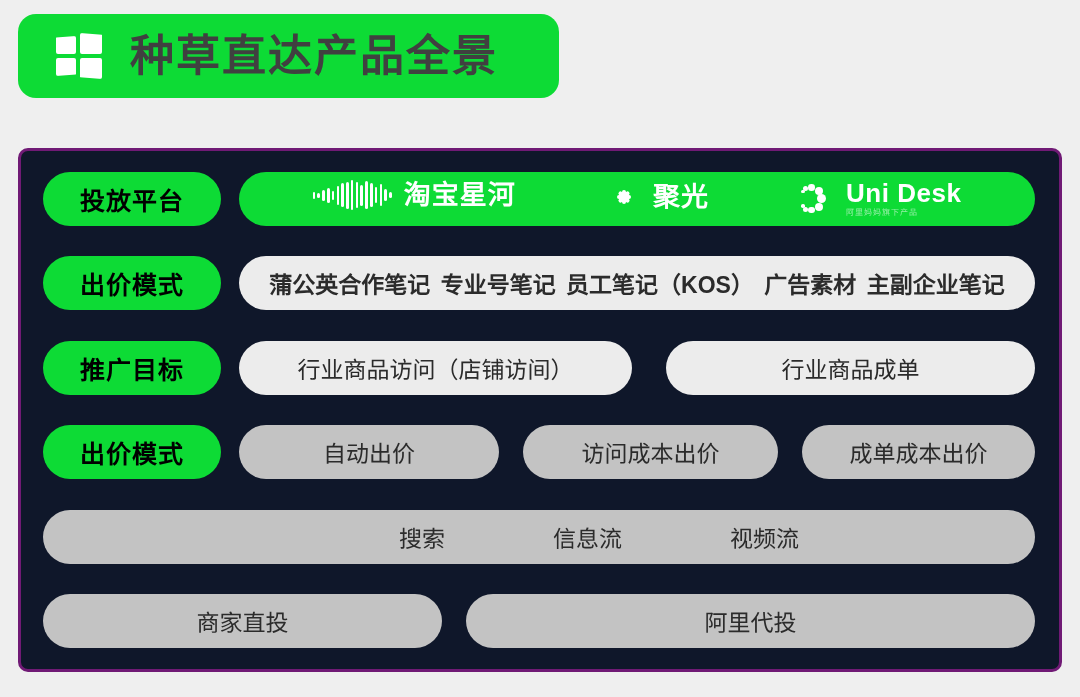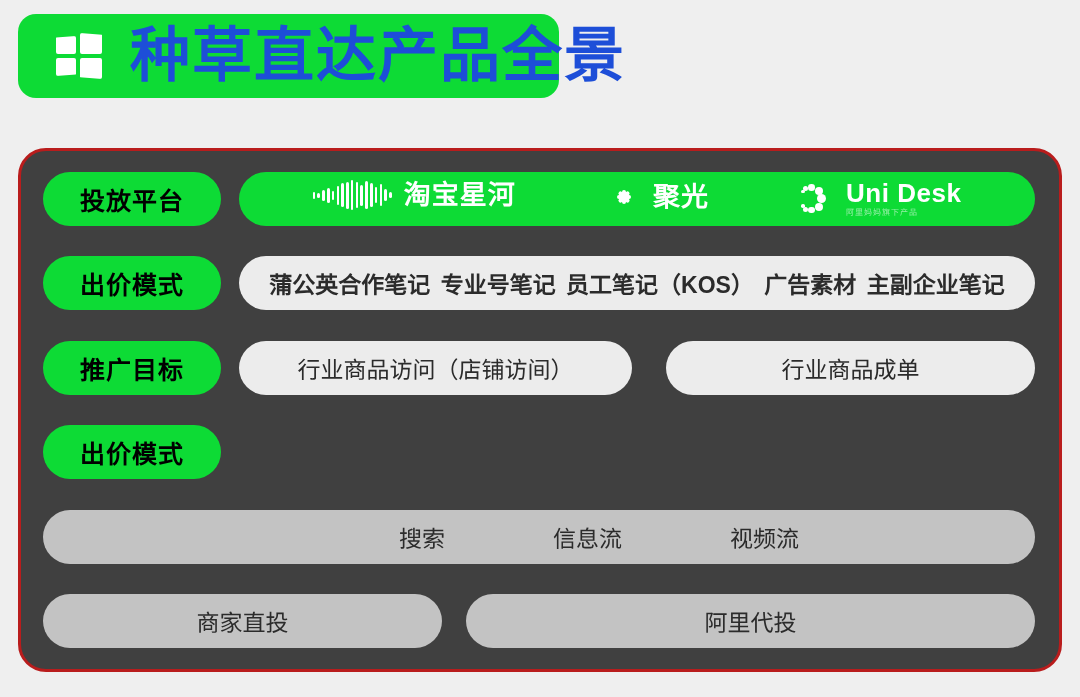--- a/index.html
+++ b/index.html
@@ -45,39 +45,39 @@
   .win-icon .p1 { left: 0;    top: 3px;  width: 20px; height: 18px; border-radius: 2px;
                   clip-path: polygon(0 8%, 100% 0, 100% 100%, 0 100%); }
   .win-icon .p2 { left: 24px; top: 0px;  width: 22px; height: 21px; border-radius: 2px;
                   clip-path: polygon(0 0, 100% 8%, 100% 100%, 0 100%); }
   .win-icon .p3 { left: 0;    top: 25px; width: 20px; height: 18px; border-radius: 2px;
                   clip-path: polygon(0 0, 100% 0, 100% 92%, 0 100%); }
   .win-icon .p4 { left: 24px; top: 25px; width: 22px; height: 21px; border-radius: 2px;
                   clip-path: polygon(0 0, 100% 0, 100% 100%, 0 92%); }
 
   .header-title {
-    font-size: 60px;
+    font-size: 44px;
     font-weight: bold;
-    color: #1d4ed8;
+    color: #404040;
     letter-spacing: 2px;
     line-height: 1;
     white-space: nowrap;
   }
 
   
   .card {
     position: absolute;
     left: 18px;
     top: 148px;
     width: 1044px;
     height: 524px;
     box-sizing: border-box;
-    background: #404040;
-    border: 3px solid #b91c1c;
-    border-radius: 28px;
+    background: #0f172a;
+    border: 3px solid #701a75;
+    border-radius: 10px;
     padding: 20px 24px 20px 22px;
     display: flex;
     flex-direction: column;
     justify-content: space-between;
   }
 
   .row {
     display: flex;
     align-items: center;
     height: 56px;
@@ -333,20 +333,25 @@
   <div class="row">
     <div class="row-label">推广目标</div>
     <div class="row-content">
       <div class="pill light goal-a">行业商品访问（店铺访间）</div>
       <div class="pill light goal-b">行业商品成单</div>
     </div>
   </div>
 
   <div class="row">
     <div class="row-label">出价模式</div>
+    <div class="row-content">
+      <div class="pill dark bid-a">自动出价</div>
+      <div class="pill dark bid-b">访问成本出价</div>
+      <div class="pill dark bid-c">成单成本出价</div>
+    </div>
   </div>
 
   <div class="row">
     <div class="row-content">
       <div class="pill dark traffic-pill">
         <span>搜索</span>
         <span>信息流</span>
         <span>视频流</span>
       </div>
     </div>

